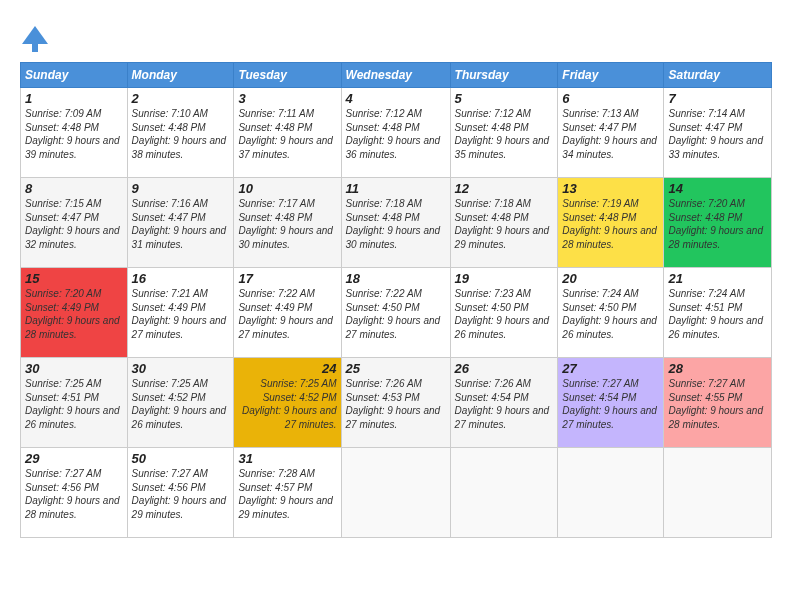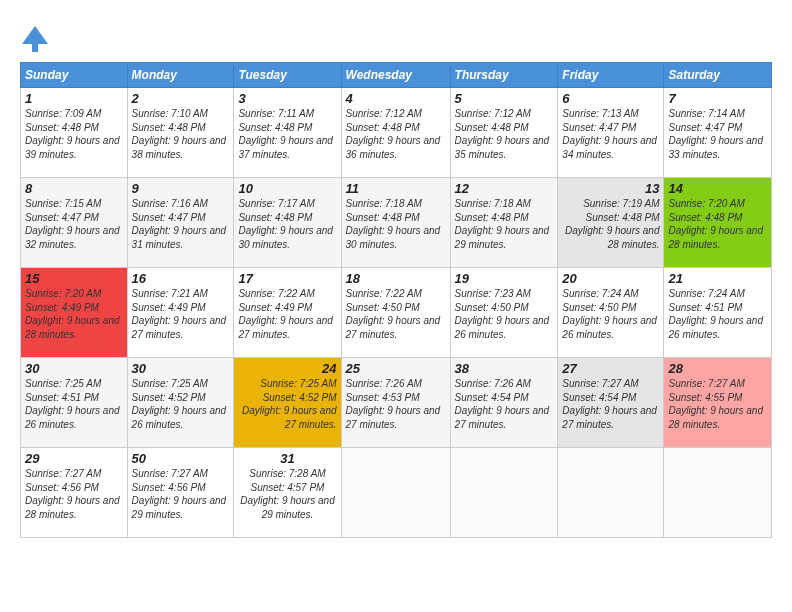--- a/index.html
+++ b/index.html
@@ -181,25 +181,25 @@
             <div class="day-info">Sunrise: 7:17 AM<br>Sunset: 4:48 PM<br>Daylight: 9 hours and 30 minutes.</div>
           </td>
           <td style="background: rgb(245, 245, 245);">
             <span class="day-num">11</span>
             <div class="day-info">Sunrise: 7:18 AM<br>Sunset: 4:48 PM<br>Daylight: 9 hours and 30 minutes.</div>
           </td>
           <td style="background: rgb(245, 245, 245);">
             <span class="day-num">12</span>
             <div class="day-info">Sunrise: 7:18 AM<br>Sunset: 4:48 PM<br>Daylight: 9 hours and 29 minutes.</div>
           </td>
-          <td style="background: #e5e5e5; text-align: right;">
+          <td style="background: #fde047;">
             <span class="day-num">13</span>
             <div class="day-info">Sunrise: 7:19 AM<br>Sunset: 4:48 PM<br>Daylight: 9 hours and 28 minutes.</div>
           </td>
-          <td style="background: #84cc16;">
+          <td style="background: #22c55e;">
             <span class="day-num">14</span>
             <div class="day-info">Sunrise: 7:20 AM<br>Sunset: 4:48 PM<br>Daylight: 9 hours and 28 minutes.</div>
           </td>
         </tr>
         <tr class="week-row">
           <td style="background: #ef4444;">
             <span class="day-num">15</span>
             <div class="day-info">Sunrise: 7:20 AM<br>Sunset: 4:49 PM<br>Daylight: 9 hours and 28 minutes.</div>
           </td>
           <td style="background: rgb(255, 255, 255);">
@@ -238,42 +238,42 @@
           </td>
           <td style="background: #eab308; text-align: right;">
             <span class="day-num">24</span>
             <div class="day-info">Sunrise: 7:25 AM<br>Sunset: 4:52 PM<br>Daylight: 9 hours and 27 minutes.</div>
           </td>
           <td style="background: rgb(245, 245, 245);">
             <span class="day-num">25</span>
             <div class="day-info">Sunrise: 7:26 AM<br>Sunset: 4:53 PM<br>Daylight: 9 hours and 27 minutes.</div>
           </td>
           <td style="background: rgb(245, 245, 245);">
-            <span class="day-num">38</span>
+            <span class="day-num">26</span>
             <div class="day-info">Sunrise: 7:26 AM<br>Sunset: 4:54 PM<br>Daylight: 9 hours and 27 minutes.</div>
           </td>
-          <td style="background: #e5e5e5;">
+          <td style="background: #c4b5fd;">
             <span class="day-num">27</span>
             <div class="day-info">Sunrise: 7:27 AM<br>Sunset: 4:54 PM<br>Daylight: 9 hours and 27 minutes.</div>
           </td>
           <td style="background: #fca5a5; margin-top: 40px;">
             <span class="day-num">28</span>
             <div class="day-info">Sunrise: 7:27 AM<br>Sunset: 4:55 PM<br>Daylight: 9 hours and 28 minutes.</div>
           </td>
         </tr>
         <tr class="week-row">
           <td style="background: rgb(255, 255, 255);">
             <span class="day-num">29</span>
             <div class="day-info">Sunrise: 7:27 AM<br>Sunset: 4:56 PM<br>Daylight: 9 hours and 28 minutes.</div>
           </td>
           <td style="background: rgb(255, 255, 255);">
             <span class="day-num">50</span>
             <div class="day-info">Sunrise: 7:27 AM<br>Sunset: 4:56 PM<br>Daylight: 9 hours and 29 minutes.</div>
           </td>
-          <td style="background: rgb(255, 255, 255); text-align: center;">
+          <td style="background: rgb(255, 255, 255);">
             <span class="day-num">31</span>
             <div class="day-info">Sunrise: 7:28 AM<br>Sunset: 4:57 PM<br>Daylight: 9 hours and 29 minutes.</div>
           </td>
           <td class="empty"></td>
           <td class="empty"></td>
           <td class="empty"></td>
           <td class="empty"></td>
         </tr>
       </tbody>
   </table>

